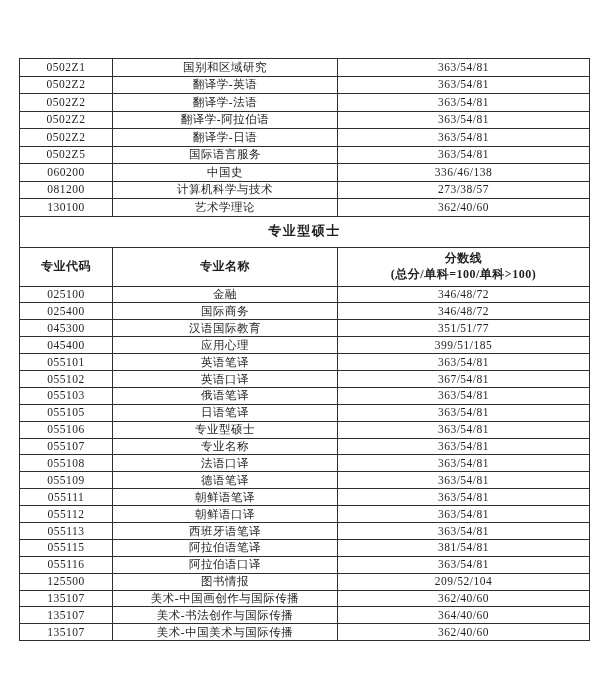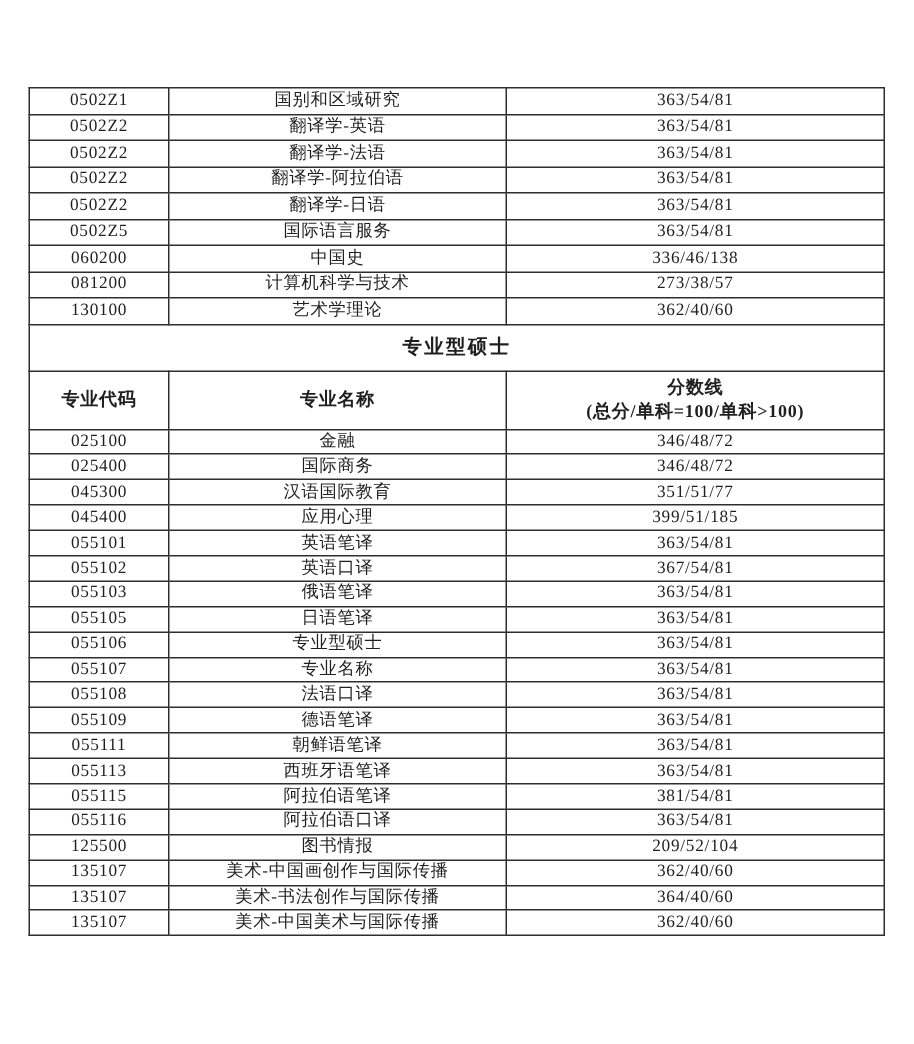--- a/index.html
+++ b/index.html
@@ -191,20 +191,25 @@
           <td>055109</td>
           <td>德语笔译</td>
           <td>363/54/81</td>
         </tr>
         <tr>
           <td>055111</td>
           <td>朝鲜语笔译</td>
           <td>363/54/81</td>
         </tr>
         <tr>
+          <td>055112</td>
+          <td>朝鲜语口译</td>
+          <td>363/54/81</td>
+        </tr>
+        <tr>
           <td>055113</td>
           <td>西班牙语笔译</td>
           <td>363/54/81</td>
         </tr>
         <tr>
           <td>055115</td>
           <td>阿拉伯语笔译</td>
           <td>381/54/81</td>
         </tr>
         <tr>

